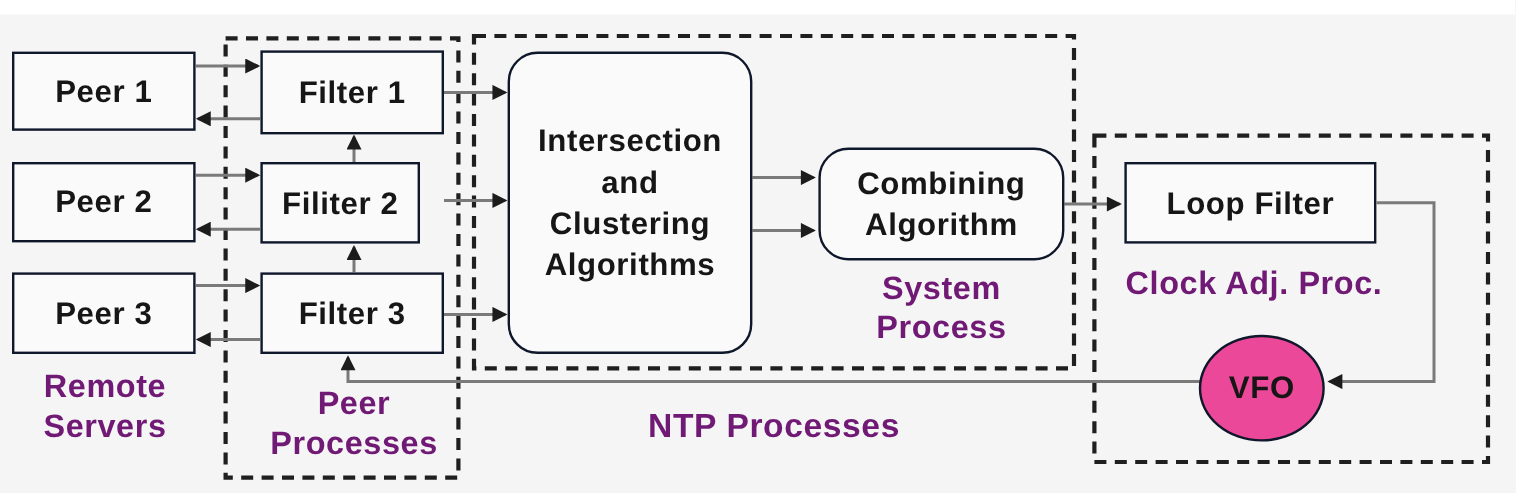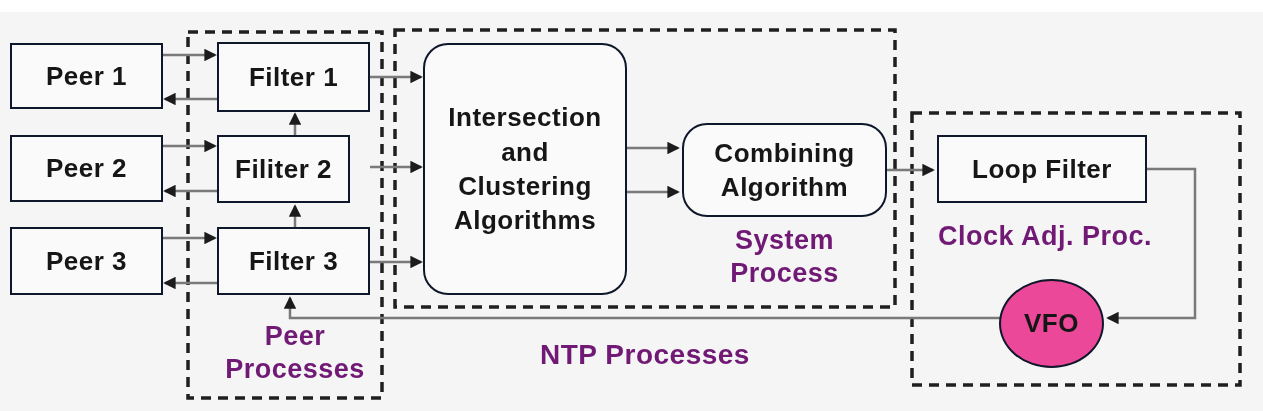--- a/index.html
+++ b/index.html
@@ -132,20 +132,22 @@
   </div>
 
   <div class="node" style="left:937px; top:135px; width:210px; height:68px;">
     <span>Loop Filter</span>
   </div>
 
   <div class="node vfo" style="left:999px; top:279px; width:105px; height:89px;">
     <span>VFO</span>
   </div>
 
+  <div class="glabel lines" style="left:10px; top:306px; width:155px;">Remote
+Servers</div>
 
   <div class="glabel lines" style="left:195px; top:320px; width:200px;">Peer
 Processes</div>
 
   <div class="glabel lines" style="left:682px; top:224px; width:205px;">System
 Process</div>
 
   <div class="glabel" style="left:395px; top:338px; width:500px; font-size:28px;">NTP Processes</div>
 
   <div class="glabel" style="left:920px; top:220px; width:250px;">Clock Adj. Proc.</div>

